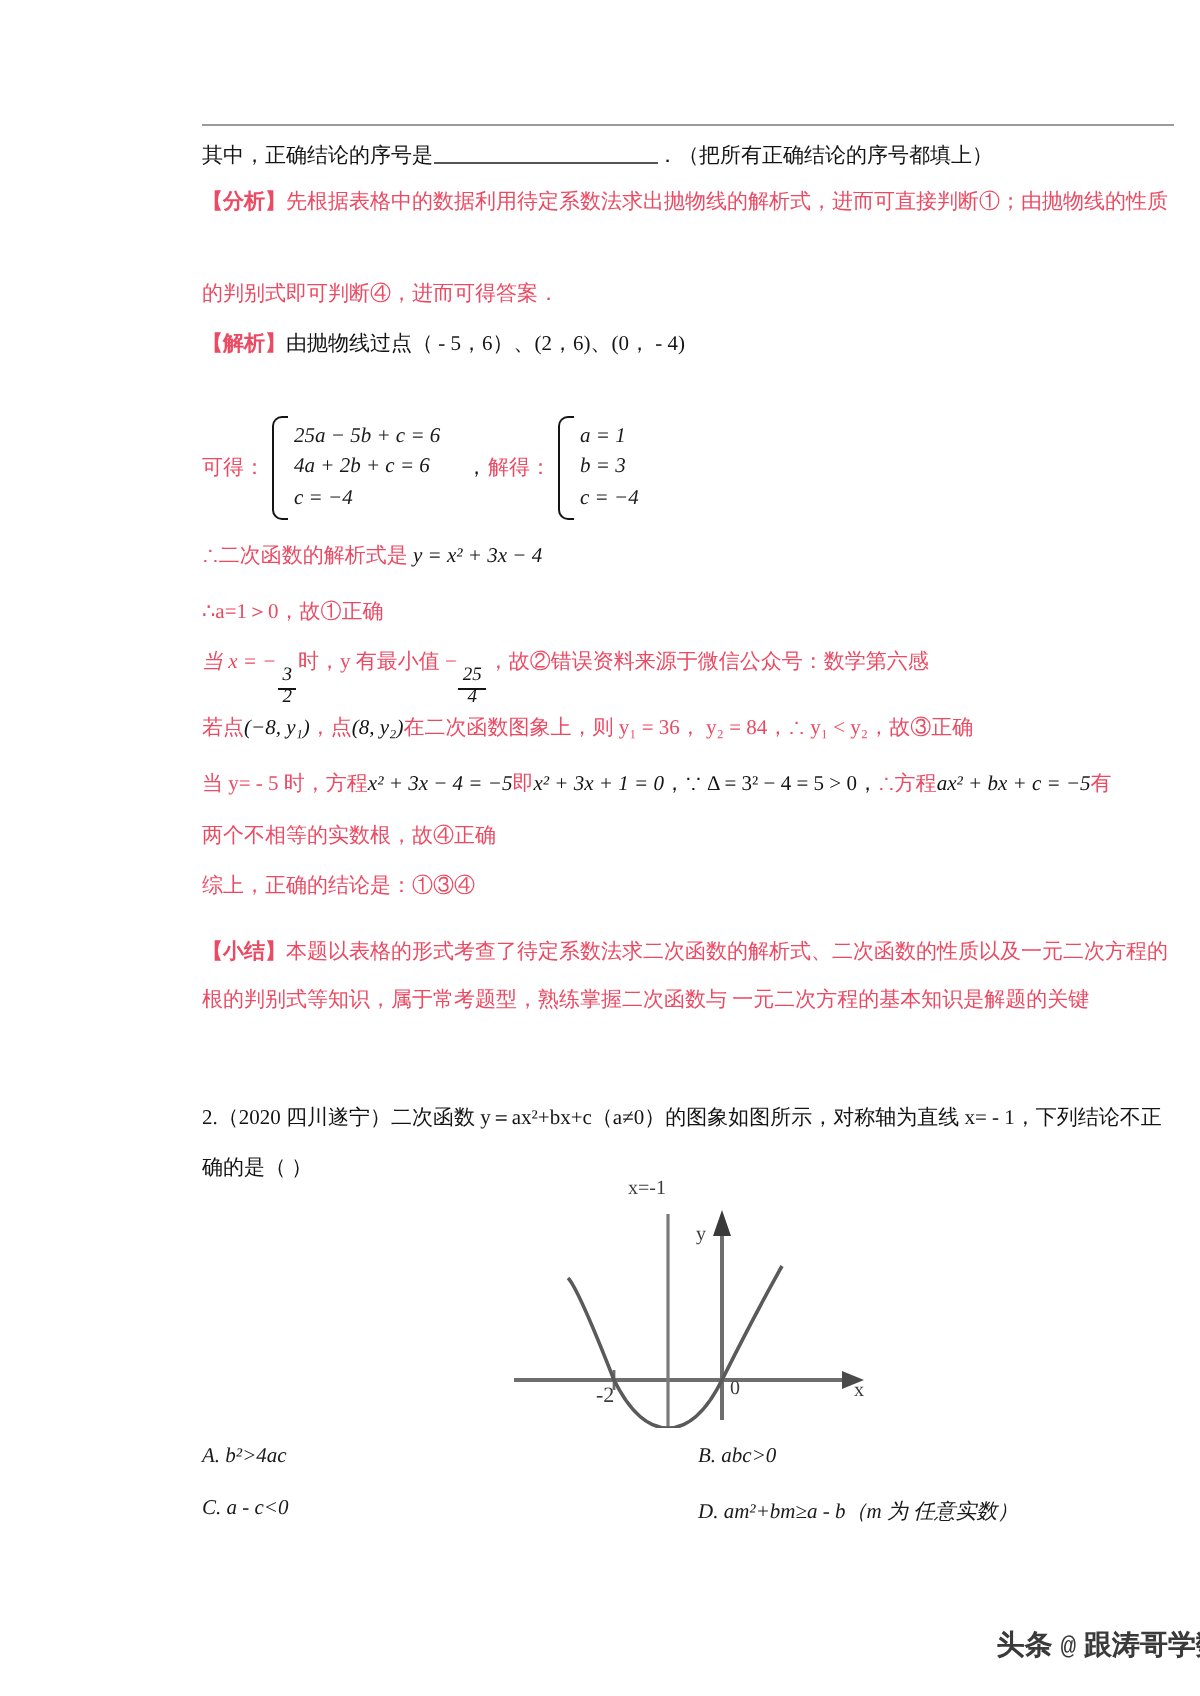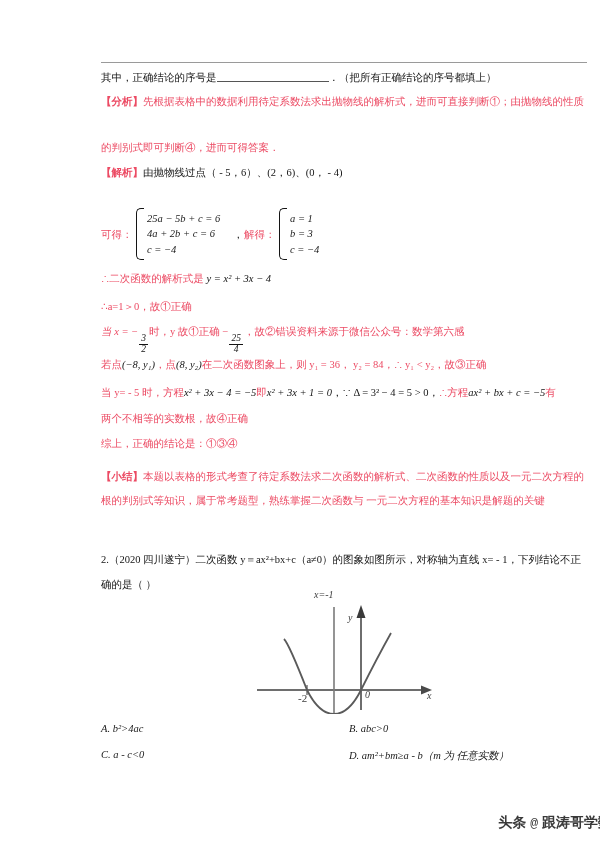--- a/index.html
+++ b/index.html
@@ -40,21 +40,21 @@
     border-bottom:1.2px solid #141414;
     border-radius:5px 0 0 5px;
     margin-right:3px;
   }
   .rows{display:flex;flex-direction:column;justify-content:center;}
   .rows div{font-size:10.5px;line-height:15.5px;font-style:italic;white-space:nowrap;}
 
   
   .graph{position:absolute;left:205px;top:592px;width:190px;height:122px;}
   .graph svg{display:block;}
-  .gtxt{position:absolute;font-size:10px;font-style:italic;color:#3c3c3c;white-space:nowrap;}
+  .gtxt{position:absolute;font-size:10px;color:#3c3c3c;white-space:nowrap;}
 
   
   .opt{position:absolute;font-size:10.5px;white-space:nowrap;}
 
   
   .wm{position:absolute;right:18px;bottom:16px;display:flex;align-items:center;gap:4px;
       font-family:Liberation Mono, monospace;font-size:14px;font-weight:bold;color:#3a3a3a;}
   .wm .at{font-size:13px;font-weight:normal;}
 </style>
 </head>
@@ -104,21 +104,21 @@
     <span class="red">∴二次函数的解析式是</span>
     <span class="blk it">y = x² + 3x − 4</span>
   </div>
 
   <div class="ln red" style="left:57px;top:300px;">∴a=1＞0，故①正确</div>
 
   <div class="ln" style="left:57px;top:325px;">
     <span class="red it">当 x = −</span><span class="frac blk">
         <span class="num">3</span>
         <span class="den">2</span>
-      </span><span class="red">时，y 故①正确 −</span><span class="frac blk">
+      </span><span class="red">时，y 有最小值 −</span><span class="frac blk">
         <span class="num">25</span>
         <span class="den">4</span>
       </span><span class="red">，故②错误资料来源于微信公众号：数学第六感</span>
   </div>
 
   <div class="ln" style="left:57px;top:358px;">
     <span class="red">若点</span><span class="blk it">(−8, y₁)</span><span class="red">，点</span><span class="blk it">(8, y₂)</span><span class="red">在二次函数图象上，则 y₁ = 36， y₂ = 84，∴ y₁ &lt; y₂，故③正确</span>
   </div>
 
   <div class="ln" style="left:57px;top:386px;">

